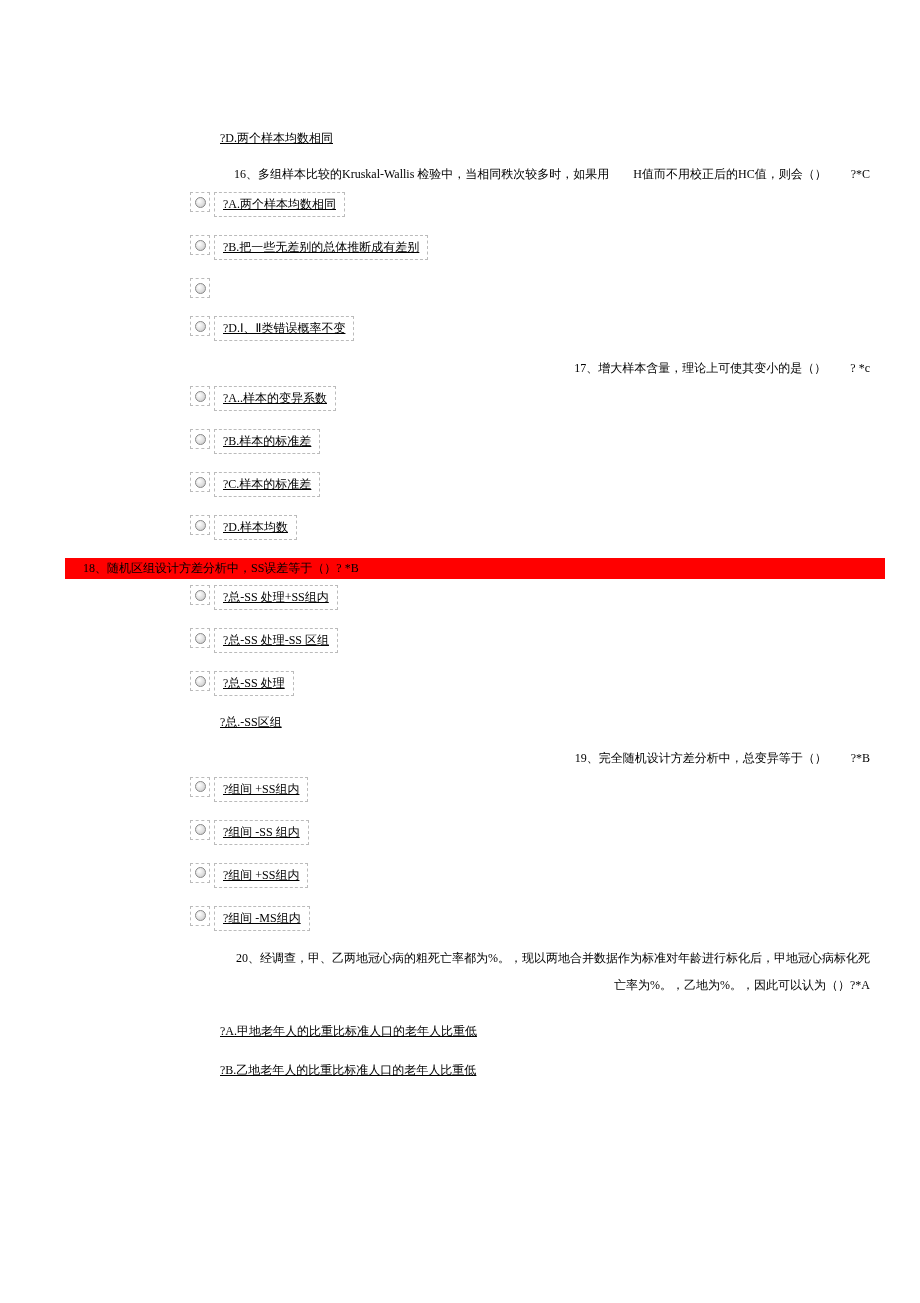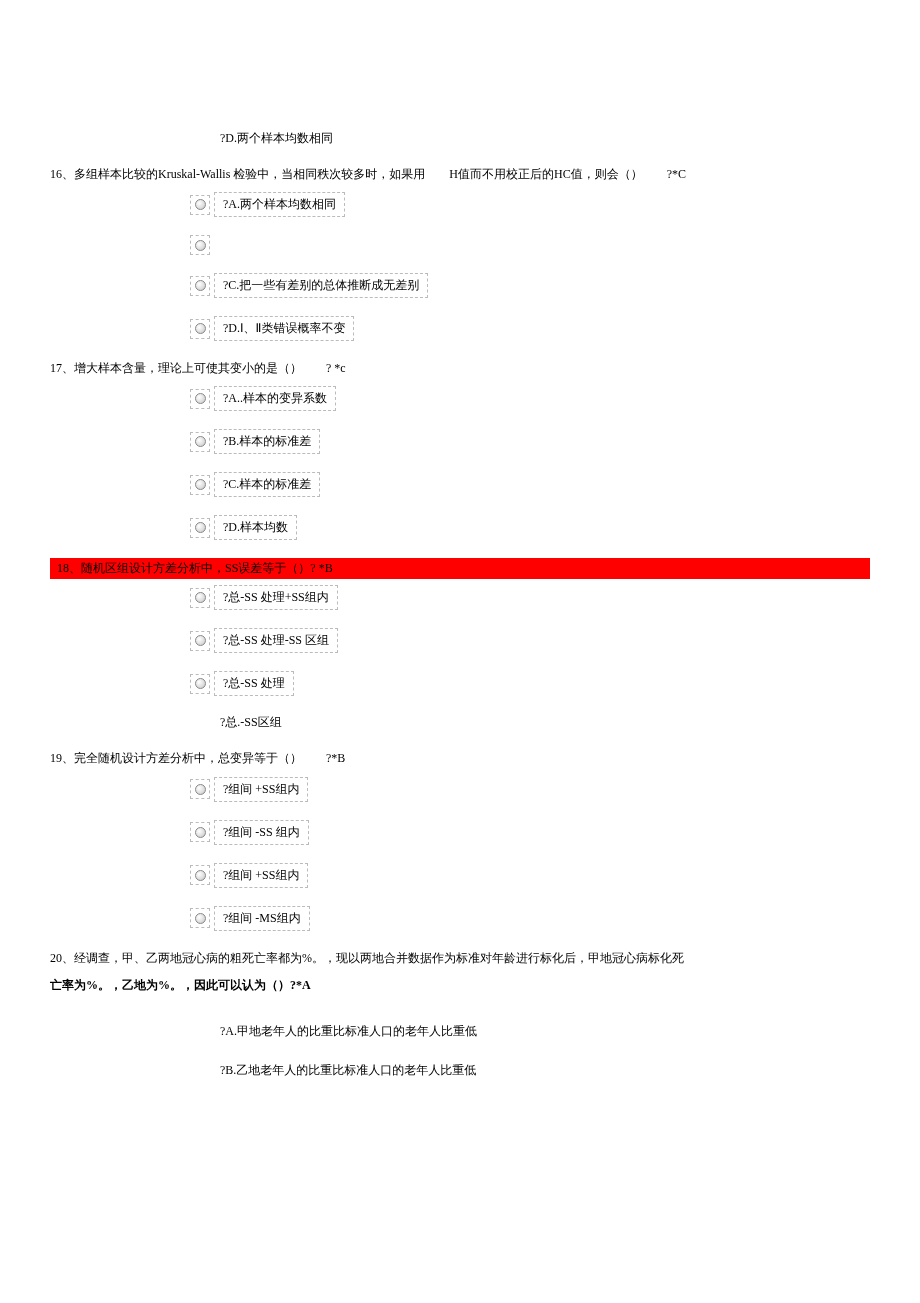--- a/index.html
+++ b/index.html
@@ -7,26 +7,27 @@
   width: 920px;
   background: #fff;
   font-family: "SimSun", "宋体", serif;
   font-size: 12px;
   color: #000;
   padding: 130px 50px 50px 50px;
 }
 .question-text {
   margin: 10px 0 8px 0;
   line-height: 1.6;
+  text-align: right;
 }
 .option-row {
   display: flex;
-  align-items: center;
   margin-left: 140px;
   margin-bottom: 18px;
+  text-decoration: underline;
 }
 .option-row.plain {
   margin-left: 170px;
   margin-bottom: 18px;
 }
 .radio-box {
   width: 20px;
   height: 20px;
   border: 1px dashed #bbb;
   display: flex;
@@ -44,22 +45,22 @@
 .option-text-box {
   border: 1px dashed #bbb;
   padding: 3px 8px;
   min-height: 20px;
   display: flex;
   align-items: center;
 }
 .highlight-red {
   background: #ff0000;
   color: #000;
-  padding: 2px 7px;
-  margin: 6px 0;
+  padding: 2px 18px;
+  margin: 6px 15px;
   width: 100%;
 }
 </style>
 </head>
 <body>
 
 <div class="option-row plain">
   <span>?D.两个样本均数相同</span>
 </div>
 
@@ -70,28 +71,28 @@
       <div class="radio-circle"></div>
     </div>
   <div class="option-text-box">
     <span>?A.两个样本均数相同</span>
   </div>
 </div>
 <div class="option-row">
   <div class="radio-box">
       <div class="radio-circle"></div>
     </div>
-</div>
-<div class="option-row">
-  <div class="radio-box">
-      <div class="radio-circle"></div>
-    </div>
-  <div class="option-text-box">
-    <span>?C.把一些有差别的总体推断成无差别</span>
-  </div>
+  <div class="option-text-box">
+    <span>?B.把一些无差别的总体推断成有差别</span>
+  </div>
+</div>
+<div class="option-row">
+  <div class="radio-box">
+      <div class="radio-circle"></div>
+    </div>
 </div>
 <div class="option-row">
   <div class="radio-box">
       <div class="radio-circle"></div>
     </div>
   <div class="option-text-box">
     <span>?D.Ⅰ、Ⅱ类错误概率不变</span>
   </div>
 </div>
 
@@ -191,20 +192,20 @@
 <div class="option-row">
   <div class="radio-box">
       <div class="radio-circle"></div>
     </div>
   <div class="option-text-box">
     <span>?组间 -MS组内</span>
   </div>
 </div>
 
 <div class="question-text">20、经调查，甲、乙两地冠心病的粗死亡率都为%。，现以两地合并数据作为标准对年龄进行标化后，甲地冠心病标化死</div>
-<div class="question-text" style="margin-top:4px;margin-bottom:28px;font-weight:bold;">亡率为%。，乙地为%。，因此可以认为（）?*A</div>
+<div class="question-text" style="margin-top:4px;margin-bottom:28px;">亡率为%。，乙地为%。，因此可以认为（）?*A</div>
 
 <div class="option-row plain" style="margin-bottom:22px;">
   <span>?A.甲地老年人的比重比标准人口的老年人比重低</span>
 </div>
 <div class="option-row plain">
   <span>?B.乙地老年人的比重比标准人口的老年人比重低</span>
 </div>
 
 </body></html>

